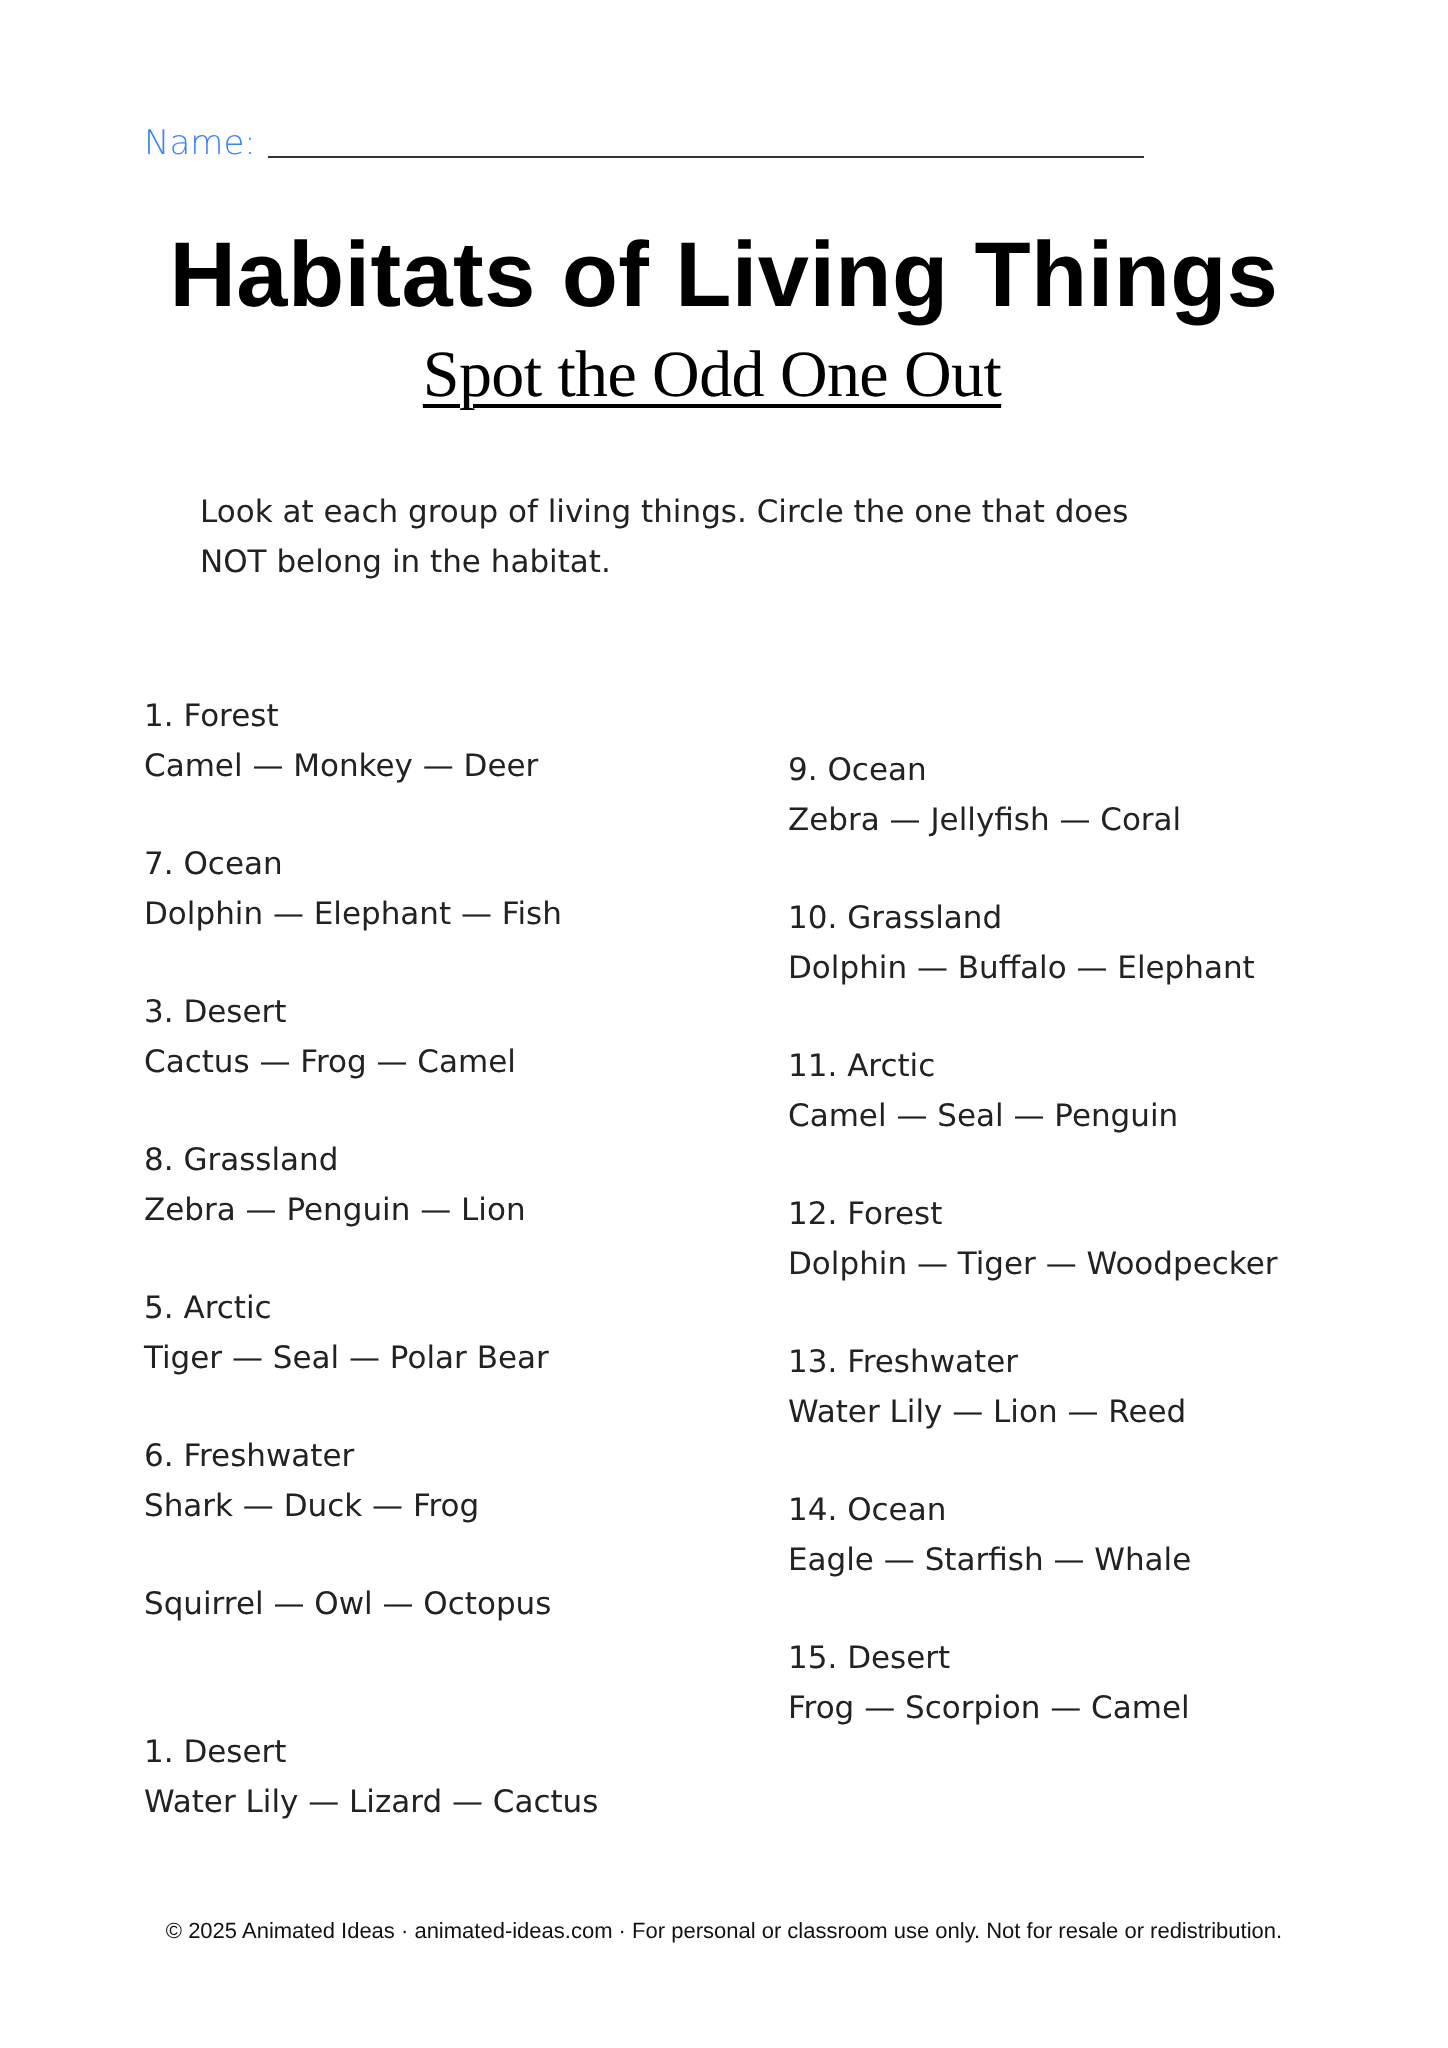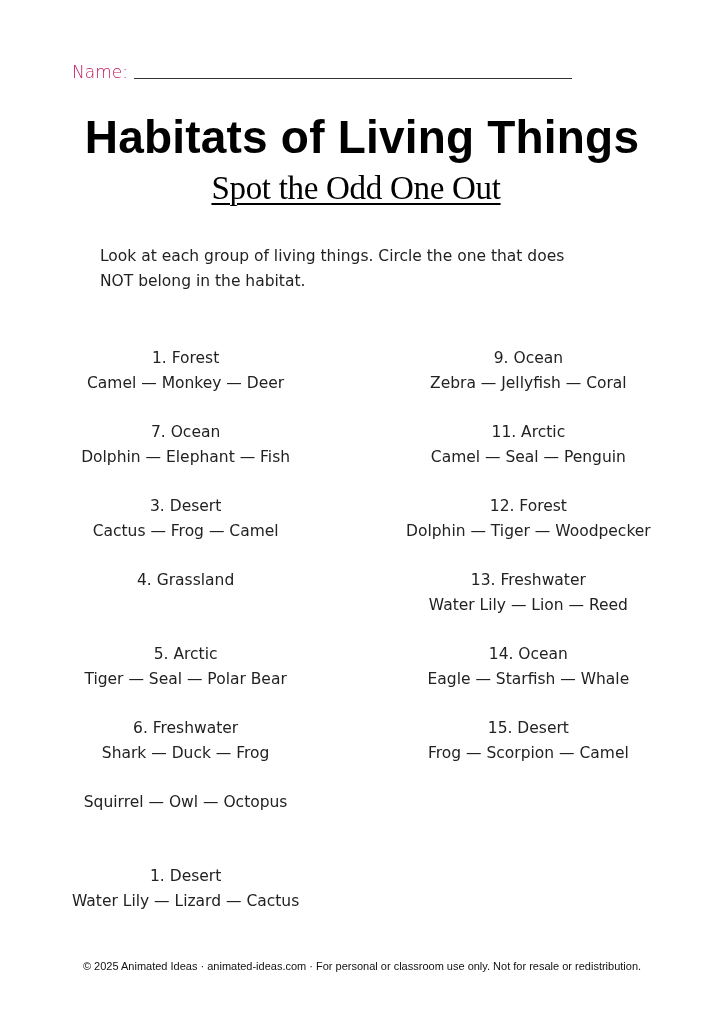--- a/index.html
+++ b/index.html
@@ -4,21 +4,21 @@
   <style>
     html, body { margin: 0; padding: 0; background: #ffffff; }
     body {
       width: 724px; height: 1024px; position: relative; overflow: hidden;
       color: #1a1a1a;
       font-family: "DejaVu Sans", sans-serif;
     }
     .name-row {
       position: absolute; left: 72px; top: 62px;
       display: flex; align-items: flex-end;
-      font-size: 17px; color: #be185d;
+      font-size: 17px; color: #3b82f6;
     }
     .name-row .label { margin-right: 6px; font-weight: 300; }
     .name-row .line {
       width: 438px; height: 0; border-bottom: 1.3px solid #333;
       margin-bottom: 3px;
     }
     .title {
       position: absolute; left: 0; right: 0; top: 110px;
       text-align: center;
       font-family: "Liberation Sans", sans-serif;
@@ -34,24 +34,24 @@
       font-size: 33px; color: #000;
       text-decoration: underline; text-decoration-thickness: 2px;
       text-underline-offset: 4px;
       letter-spacing: -0.3px;
     }
     .instructions {
       position: absolute; left: 100px; right: 100px; top: 244px;
       text-align: left; font-size: 15.5px; line-height: 25px; color: #222;
     }
     .col {
-      position: absolute; top: 346px; text-align: center;
+      position: absolute; top: 346px;
     }
     .col.left { left: 72px; }
-    .col.right { left: 406px; }
+    .col.right { left: 394px; margin-top: 27px; }
     .item { height: 74px; font-size: 15.5px; line-height: 24.5px; color: #222; }
     .item .heading, .item .choices { display: block; white-space: nowrap; }
     .footer {
       position: absolute; left: 0; right: 0; top: 960px;
       text-align: center;
       font-family: "Liberation Sans", sans-serif;
       font-size: 11px; color: #111;
     }
   </style>
 </head>
@@ -79,21 +79,22 @@
   </div>
   <div class="item">
     <span class="heading">7. Ocean</span>
     <span class="choices">Dolphin — Elephant — Fish</span>
   </div>
   <div class="item">
     <span class="heading">3. Desert</span>
     <span class="choices">Cactus — Frog — Camel</span>
   </div>
   <div class="item">
-    <span class="heading">4. Grassland</span>
+    <span class="heading">8. Grassland</span>
+    <span class="choices">Zebra — Penguin — Lion</span>
   </div>
   <div class="item">
     <span class="heading">5. Arctic</span>
     <span class="choices">Tiger — Seal — Polar Bear</span>
   </div>
   <div class="item">
     <span class="heading">6. Freshwater</span>
     <span class="choices">Shark — Duck — Frog</span>
   </div>
   <div class="item">
@@ -102,20 +103,24 @@
   <div class="item">
     <span class="heading">1. Desert</span>
     <span class="choices">Water Lily — Lizard — Cactus</span>
   </div>
 </div>
 
 <div class="col right">
   <div class="item">
     <span class="heading">9. Ocean</span>
     <span class="choices">Zebra — Jellyfish — Coral</span>
+  </div>
+  <div class="item">
+    <span class="heading">10. Grassland</span>
+    <span class="choices">Dolphin — Buffalo — Elephant</span>
   </div>
   <div class="item">
     <span class="heading">11. Arctic</span>
     <span class="choices">Camel — Seal — Penguin</span>
   </div>
   <div class="item">
     <span class="heading">12. Forest</span>
     <span class="choices">Dolphin — Tiger — Woodpecker</span>
   </div>
   <div class="item">

